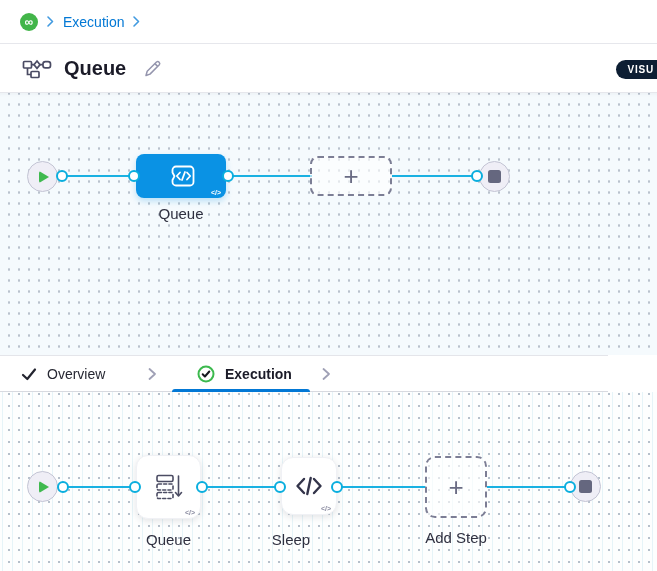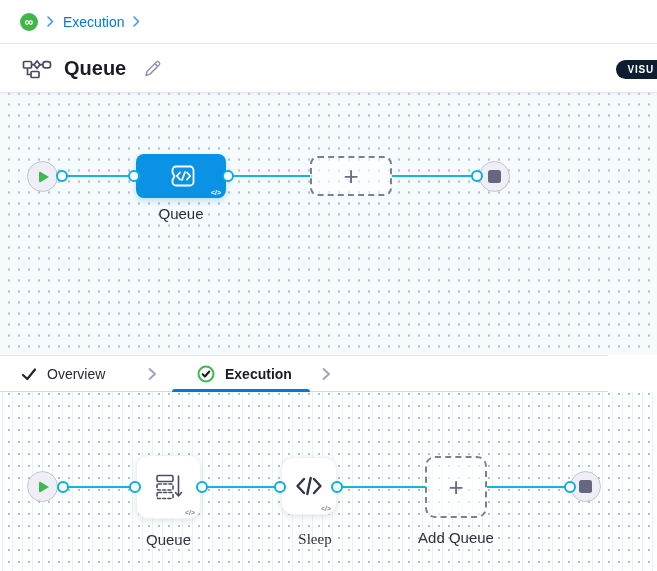--- a/index.html
+++ b/index.html
@@ -215,26 +215,26 @@
         <svg width="30" height="30" viewBox="0 0 30 30" fill="none" stroke="#33344a" stroke-width="2.4" stroke-linecap="round" stroke-linejoin="round">
           <polyline points="10,8 3.5,15 10,22"></polyline>
           <polyline points="20,8 26.5,15 20,22"></polyline>
           <line x1="16.7" y1="7" x2="13.3" y2="23"></line>
         </svg>
       </span>
       <span class="code-badge gray">&lt;/&gt;</span>
     </div>
     <div class="port" style="left:274px; top:89px;"></div>
     <div class="port" style="left:331px; top:89px;"></div>
-    <div class="node-label" style="left:287px; top:139px; width:56px;font-family:Liberation Serif, serif;">Sleep</div>
+    <div class="node-label" style="left:263px; top:139px; width:56px;">Sleep</div>
 
     <div class="dashed-node" style="left:425px; top:64px; width:62px; height:62px; border-radius:10px;">
       <span class="plus">+</span>
     </div>
-    <div class="node-label" style="left:410px; top:137px; width:92px;">Add Queue</div>
+    <div class="node-label" style="left:410px; top:137px; width:92px;">Add Step</div>
 
     <div class="endcap" style="left:570px; top:79px;">
       <span class="stop-sq"></span>
     </div>
     <div class="port" style="left:564px; top:89px;"></div>
   </div>
 
 </div>
 
 </body></html>

